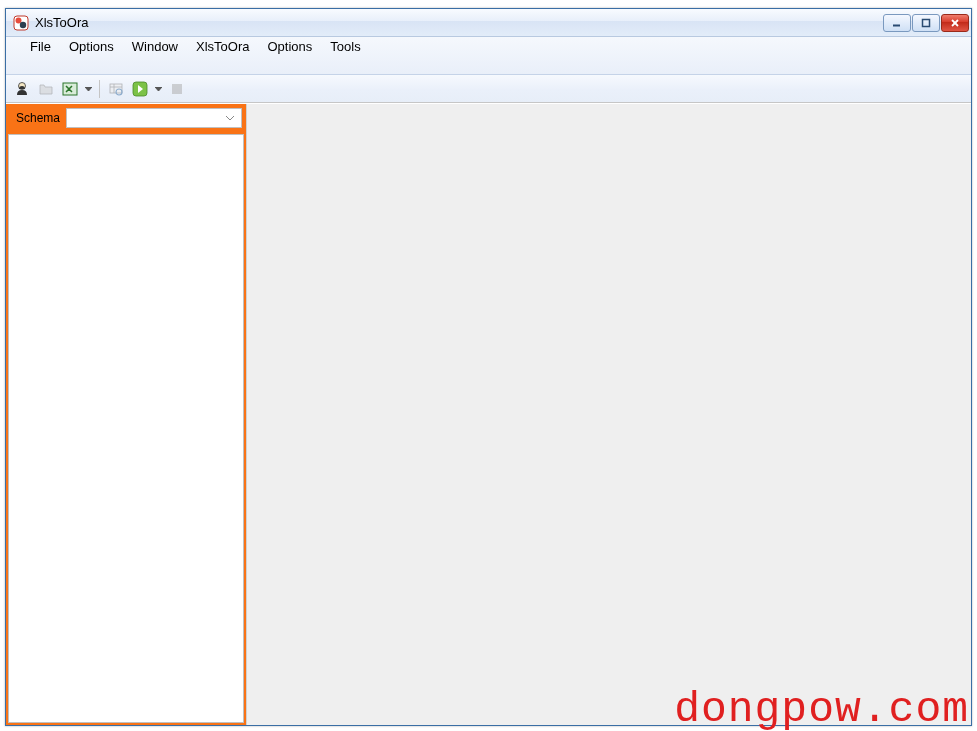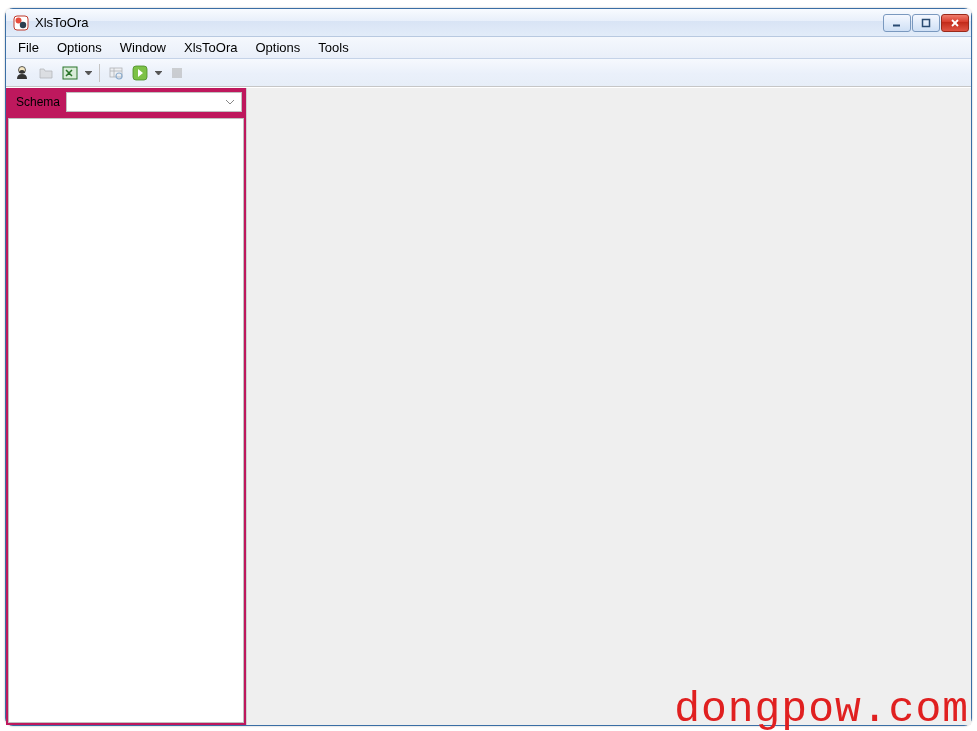--- a/index.html
+++ b/index.html
@@ -10,21 +10,21 @@
     font-size: 13px;
     background: #fff;
     overflow: hidden;
     position: relative;
   }
   .window {
     position: absolute;
     left: 5px; top: 8px;
     width: 967px; height: 718px;
     border: 1px solid #3a6ea5;
-    border-radius: 8px;
+    border-radius: 0;
     background: #fff;
     box-shadow: 0 0 2px rgba(0,0,0,0.3);
     display: flex;
     flex-direction: column;
   }
   
   .titlebar {
     height: 28px;
     background: linear-gradient(to bottom, #f8fbff 0%, #e8effa 45%, #d9e4f5 46%, #e2ecf9 100%);
     border-bottom: 1px solid #b8c9e0;
@@ -57,26 +57,26 @@
     justify-content: center;
     cursor: pointer;
   }
   .win-btn.close {
     background: linear-gradient(to bottom, #f07e6e, #d73a2a 45%, #c22b1b 46%, #e05545);
     border-color: #9a2a1b;
   }
   .win-btn svg { display: block; }
   
   .menubar {
-    height: 22px;
+    height: 38px;
     background: linear-gradient(to bottom, #f5f8fd, #e9eff9);
     border-bottom: 1px solid #c5d3e8;
     display: flex;
-    align-items: center;
-    padding-left: 3px;
+    align-items: flex-start;
+    padding-left: 15px;
   }
   .menu-item {
     padding: 2px 9px;
     cursor: pointer;
     color: #000;
   }
   
   .toolbar {
     height: 28px;
     background: linear-gradient(to bottom, #f6f9fe, #eaf0fa 55%, #e7eef8);
@@ -103,21 +103,21 @@
     margin: 0 2px;
   }
   
   .client {
     flex: 1;
     display: flex;
     border-top: 1px solid #fff;
   }
   .left-pane {
     width: 241px;
-    background: #be185d;
+    background: #f97316;
     border-right: 1px solid #d0d0d0;
     display: flex;
     flex-direction: column;
     padding: 2px;
   }
   .schema-row {
     display: flex;
     align-items: center;
     padding: 2px 2px 4px 8px;
   }

